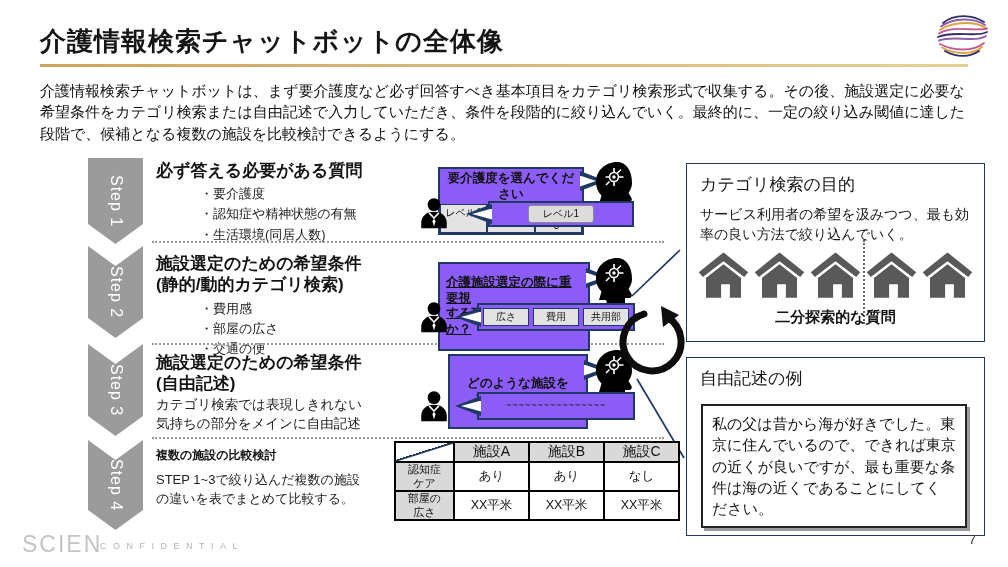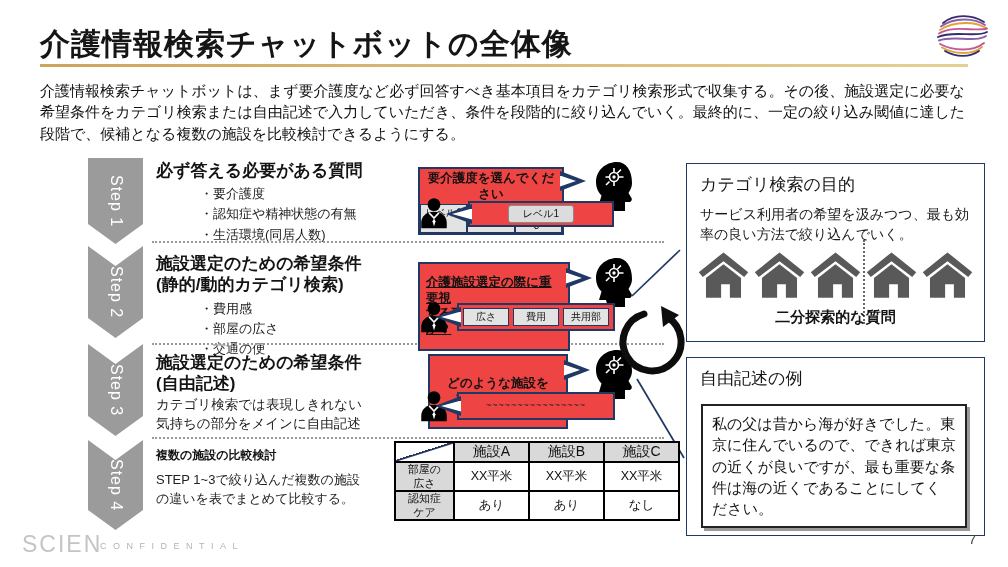--- a/index.html
+++ b/index.html
@@ -1,39 +1,39 @@
 <!DOCTYPE html>
 <html><head>
 <meta charset="utf-8">
 <style>
   * { margin:0; padding:0; box-sizing:border-box; }
   body { font-family:"Liberation Sans","DejaVu Sans",sans-serif; background:#888; }
   .slide { position:relative; width:1008px; height:567px; background:#fff; overflow:hidden; }
 
   
-  .title { position:absolute; left:40px; top:24px; font-size:30px; font-weight:bold; color:#151515; letter-spacing:1px; }
+  .title { position:absolute; left:40px; top:24px; font-size:26px; font-weight:bold; color:#151515; letter-spacing:1px; }
   .gold-rule { position:absolute; left:40px; top:64px; width:928px; height:3px;
                background:linear-gradient(90deg,#cda45e,#e6cf96); }
   .swirl { position:absolute; left:933px; top:10px; }
   .intro { position:absolute; left:40px; top:80px; width:936px; font-size:15px; line-height:1.42; color:#101010; }
 
   
   .chev { position:absolute; left:88px; width:55px; background:#9b9b9b; display:flex; align-items:center; justify-content:center; }
   .chev-first { clip-path:polygon(0 0,100% 0,100% calc(100% - 20px),50% 100%,0 calc(100% - 20px)); }
   .chev-next  { clip-path:polygon(0 0,50% 20px,100% 0,100% calc(100% - 20px),50% 100%,0 calc(100% - 20px)); }
   .chev span { writing-mode:vertical-rl; text-orientation:mixed; color:#fff; font-size:16px; letter-spacing:1px; }
 
   .step-text { position:absolute; left:156px; width:252px; }
   .step-h { font-size:17px; font-weight:bold; color:#141414; line-height:1.25; white-space:pre-line; }
   .step-b { font-size:13px; color:#1c1c1c; line-height:1.55; margin-top:3px; white-space:pre-line;margin-left:44px; }
   .step-p { font-size:13.5px; color:#222; line-height:1.45; margin-top:0; white-space:pre-line; }
   .sep { position:absolute; left:152px; width:512px; border-top:2px dotted #9a9a9a; }
 
   
-  .bubble { position:absolute; background:#ef4444; border:2.5px solid #1f3864; }
+  .bubble { position:absolute; background:#8b5cf6; border:2.5px solid #1f3864;margin-left:20px; }
   .bubble .txt { font-size:12.5px; font-weight:600; color:#111; line-height:1.25; white-space:pre-line; }
   .chip-row { display:flex; }
   .chip { background:#e3e3e3; border:1.5px solid #1f3864; font-size:10px; color:#111;
           text-align:center; padding:1px 4px; flex:1; }
   .chip.round { border:1px solid #8a8a8a; border-radius:3px; background:#dcdcdc; flex:none; padding:1px 14px; }
   .tail { position:absolute; width:26px; height:20px; background:#1f3864; }
   .tail-r { clip-path:polygon(0 0,100% 50%,0 100%); }
   .tail-r::after { content:''; position:absolute; left:0; top:4.5px; width:16px; height:11px; background:#fff;
                    clip-path:polygon(0 0,100% 50%,0 100%); }
   .tail-l { clip-path:polygon(100% 0,0 50%,100% 100%); }
@@ -278,33 +278,33 @@
 
   <table class="cmp">
     <tbody>
         <tr>
       <td class="rhdr corner"></td>
       <td class="hdr">施設A</td>
       <td class="hdr">施設B</td>
       <td class="hdr">施設C</td>
     </tr>
     <tr>
+      <td class="rhdr">認知症
+ケア</td>
+      <td class="cell">あり</td>
+      <td class="cell">あり</td>
+      <td class="cell">なし</td>
+    </tr>
+    <tr>
       <td class="rhdr">部屋の
 広さ</td>
       <td class="cell">XX平米</td>
       <td class="cell">XX平米</td>
       <td class="cell">XX平米</td>
     </tr>
-    <tr>
-      <td class="rhdr">認知症
-ケア</td>
-      <td class="cell">あり</td>
-      <td class="cell">あり</td>
-      <td class="cell">なし</td>
-    </tr>
   </tbody>
     </table>
 
   <div class="brand">SCIEN</div>
   <div class="confid">CONFIDENTIAL</div>
   <div class="pageno">7</div>
 
 </div>
 
 </body></html>

